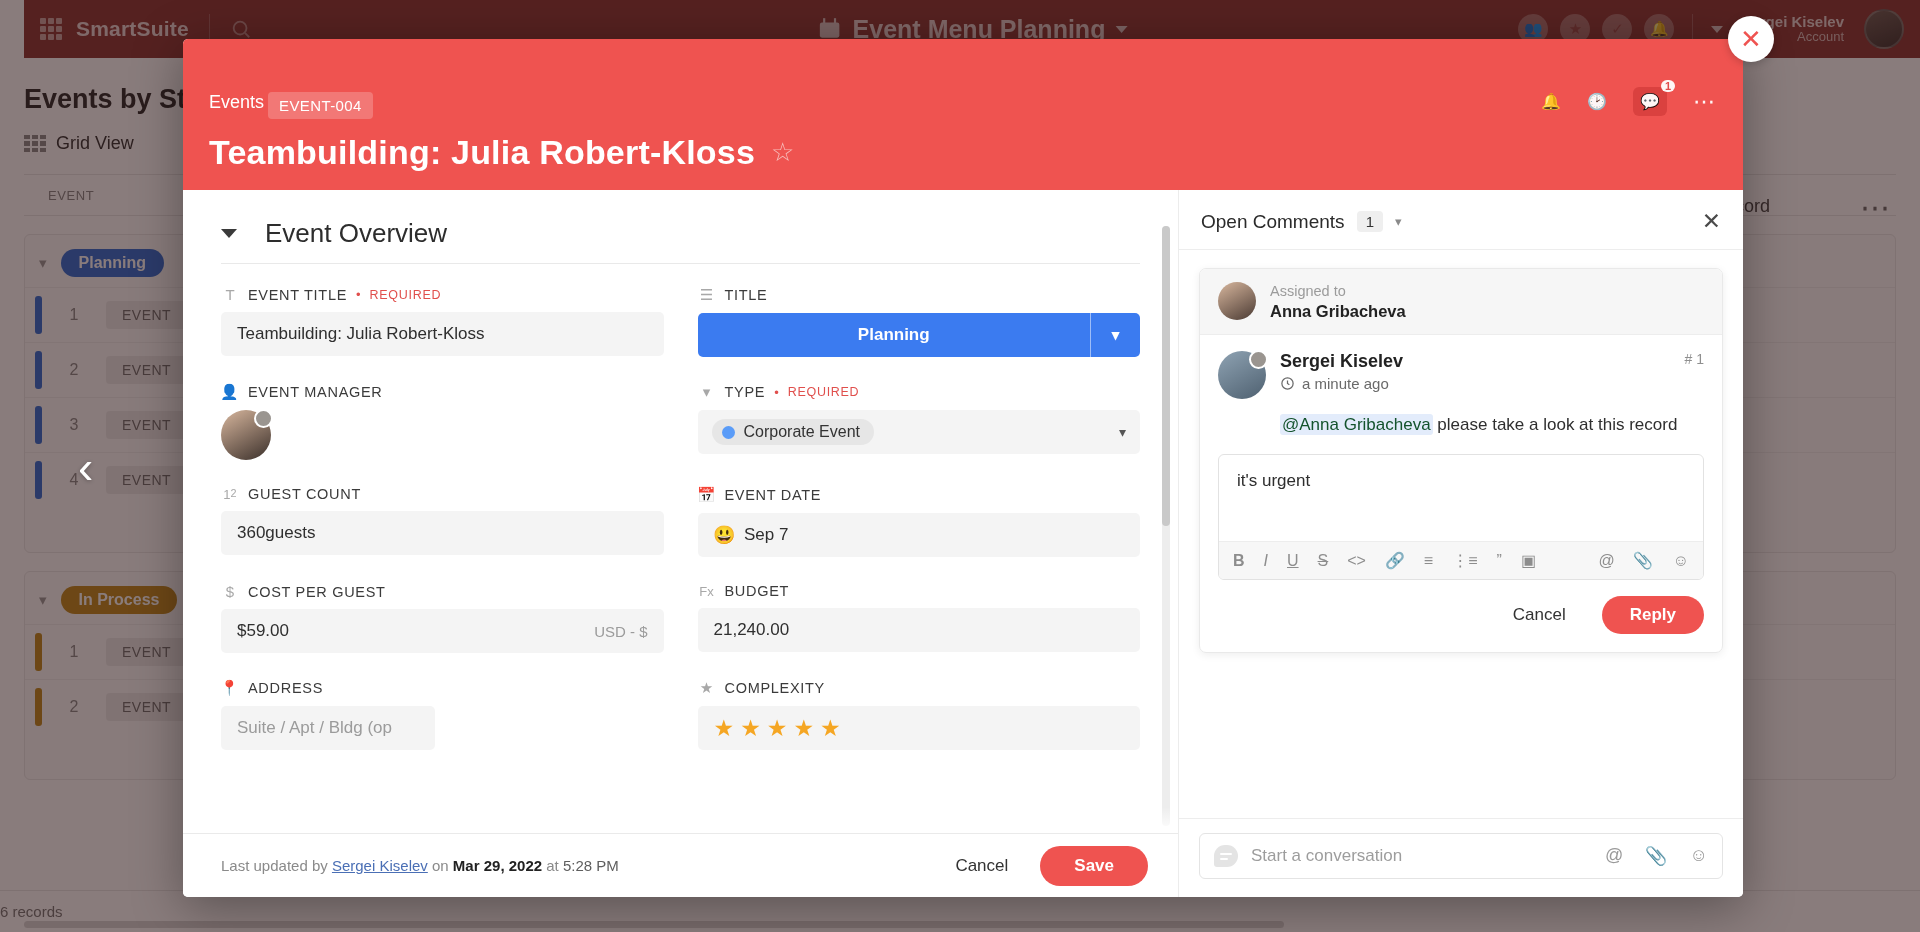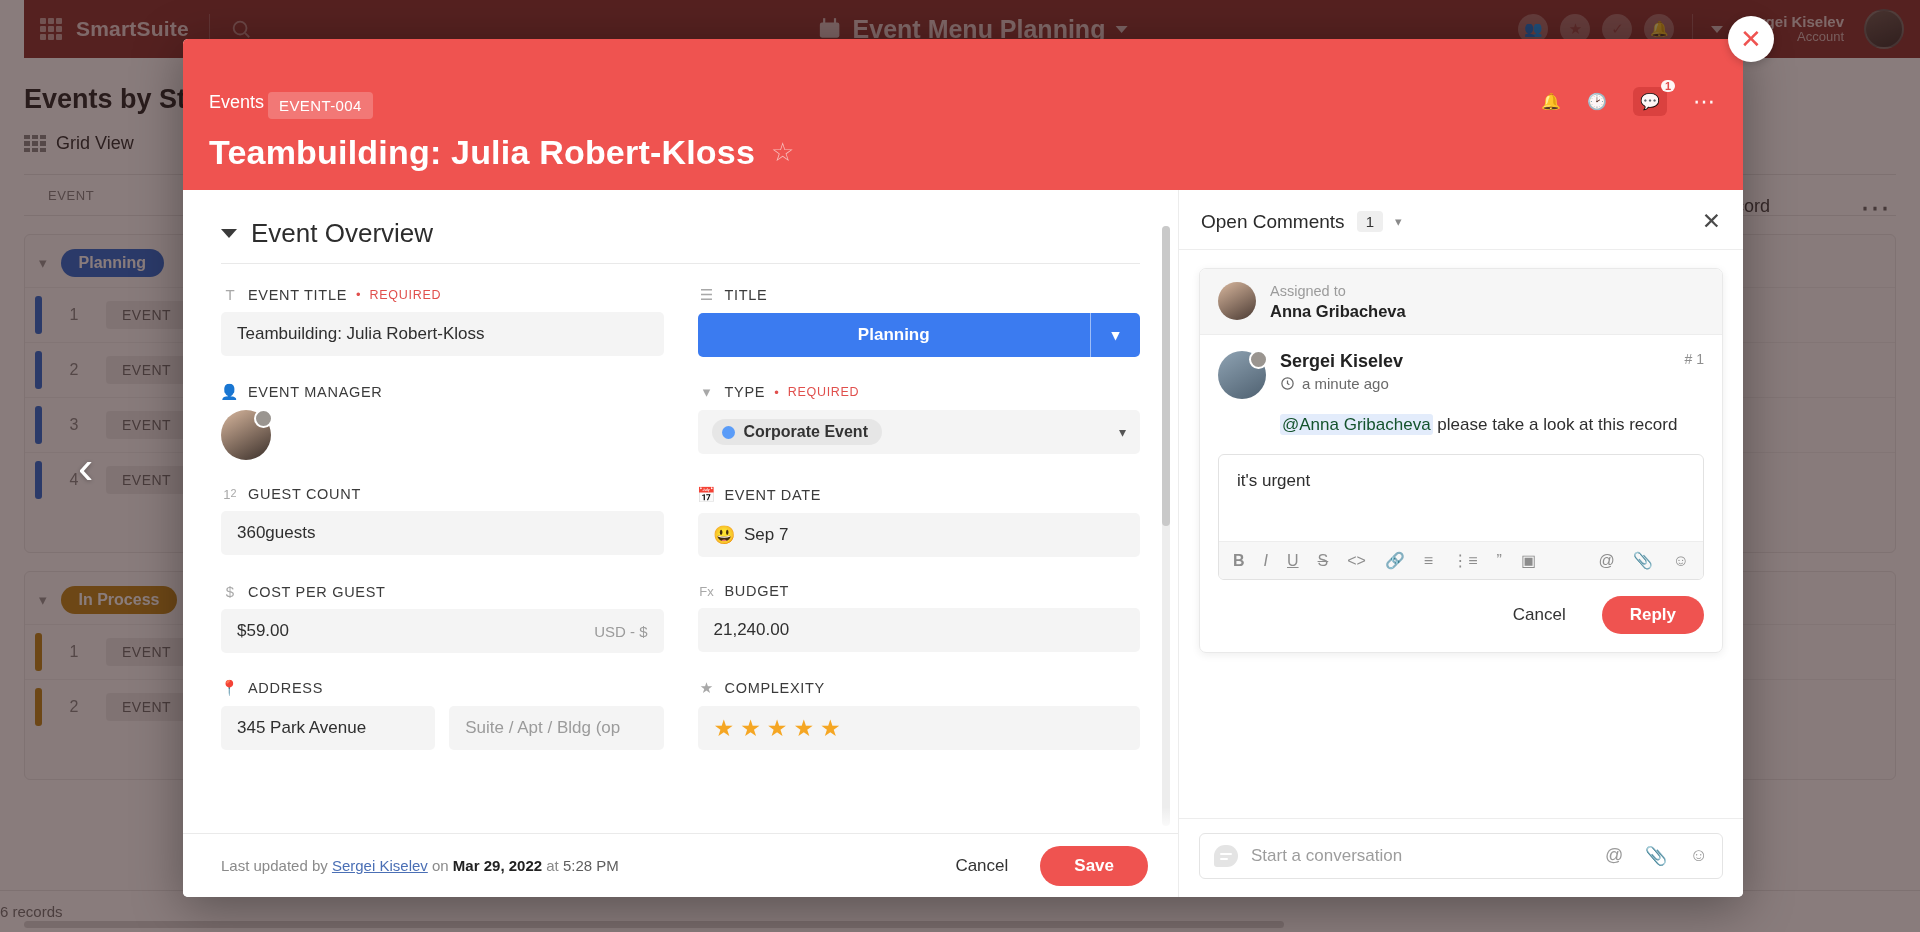--- a/index.html
+++ b/index.html
@@ -124,21 +124,21 @@
   .hi-active { background: #d9413f; border-radius: 6px; padding: 5px 7px; }
   .rec-title { display: flex; align-items: center; gap: 16px; margin-top: 14px; }
   .rec-title h1 { color: #fff; font-size: 34px; font-weight: bold; letter-spacing: .2px; }
   .star-outline { color: #f7bdbb; font-size: 26px; }
 
   .modal-body { flex: 1; display: flex; min-height: 0; }
 
   
   .form-pane { width: 995px; position: relative; display: flex; flex-direction: column; min-height: 0;}
   .form-scroll { flex: 1; overflow: hidden; padding: 28px 38px 10px 38px; position: relative; }
-  .sect-head { display: flex; align-items: center; gap: 14px; }
+  .sect-head { display: flex; align-items: center; gap: 28px; }
   .sect-caret { width: 0; height: 0; border-left: 8px solid transparent; border-right: 8px solid transparent; border-top: 9px solid #3a3a3a; }
   .sect-head h2 { font-size: 26px; color: #2d2d2d; font-weight: normal; }
   .sect-rule { border-bottom: 1px solid #e9e9e9; margin: 14px 0 22px 0; }
 
   .fgrid { display: grid; grid-template-columns: 1fr 1fr; column-gap: 34px; row-gap: 26px; }
   .field { min-width: 0; }
   .flabel { display: flex; align-items: center; gap: 9px; margin-bottom: 9px; }
   .fico { color: #a8a8a8; font-size: 15px; width: 18px; display: inline-flex; justify-content: center;}
   .ftext { font-size: 14.5px; color: #3b3b3b; letter-spacing: .7px; }
   .freq { color: #e04f4c; font-size: 12.5px; letter-spacing: .7px; }
@@ -157,21 +157,21 @@
     position: absolute; right: 0; top: 0; bottom: 0; width: 50px;
     border-left: 1px solid rgba(255,255,255,.5); display: flex; align-items: center; justify-content: center;
     font-size: 15px;
   }
   .sel-field {
     background: #f4f4f4; border-radius: 5px; height: 44px;
     display: flex; align-items: center; padding: 0 14px; position: relative;
   }
   .sel-chip {
     background: #e6e6e6; border-radius: 14px; padding: 4px 14px 4px 10px;
-    display: flex; align-items: center; gap: 9px; font-size: 16px; color: #333; font-weight: bold;
+    display: flex; align-items: center; gap: 9px; font-size: 16px; color: #333;
   }
   .dot-blue { width: 13px; height: 13px; border-radius: 50%; background: #5a9cf8; display: inline-block; }
   .sel-caret { margin-left: auto; color: #555; font-size: 14px; }
   .emoji { font-size: 18px; margin-right: 8px; }
   .addr-row { display: grid; grid-template-columns: 1fr 1fr; gap: 14px; }
   .stars { display: flex; gap: 6px; font-size: 23px; color: #f5a623; }
   .scroll-track { position: absolute; right: 8px; top: 36px; width: 8px; height: 600px; background: #ededed; border-radius: 4px; }
   .scroll-thumb { position: absolute; right: 8px; top: 36px; width: 8px; height: 300px; background: #c9c9c9; border-radius: 4px; }
   .fade-bottom { position: absolute; left: 0; right: 0; bottom: 0; height: 26px; background: linear-gradient(rgba(255,255,255,0), #fff); }
 
@@ -500,23 +500,20 @@
             </div>
           </div>
 
           <div class="field">
             <div class="flabel">
               <span class="fico">📍</span>
               <span class="ftext">ADDRESS</span>
             </div>
             <div class="addr-row">
               <div class="finput">
-                <span>345 Park Avenue</span>
-              </div>
-              <div class="finput">
                 <span style="color:#9b9b9b">Suite / Apt / Bldg (op</span>
               </div>
             </div>
           </div>
 
           <div class="field">
             <div class="flabel">
               <span class="fico">★</span>
               <span class="ftext">COMPLEXITY</span>
             </div>

